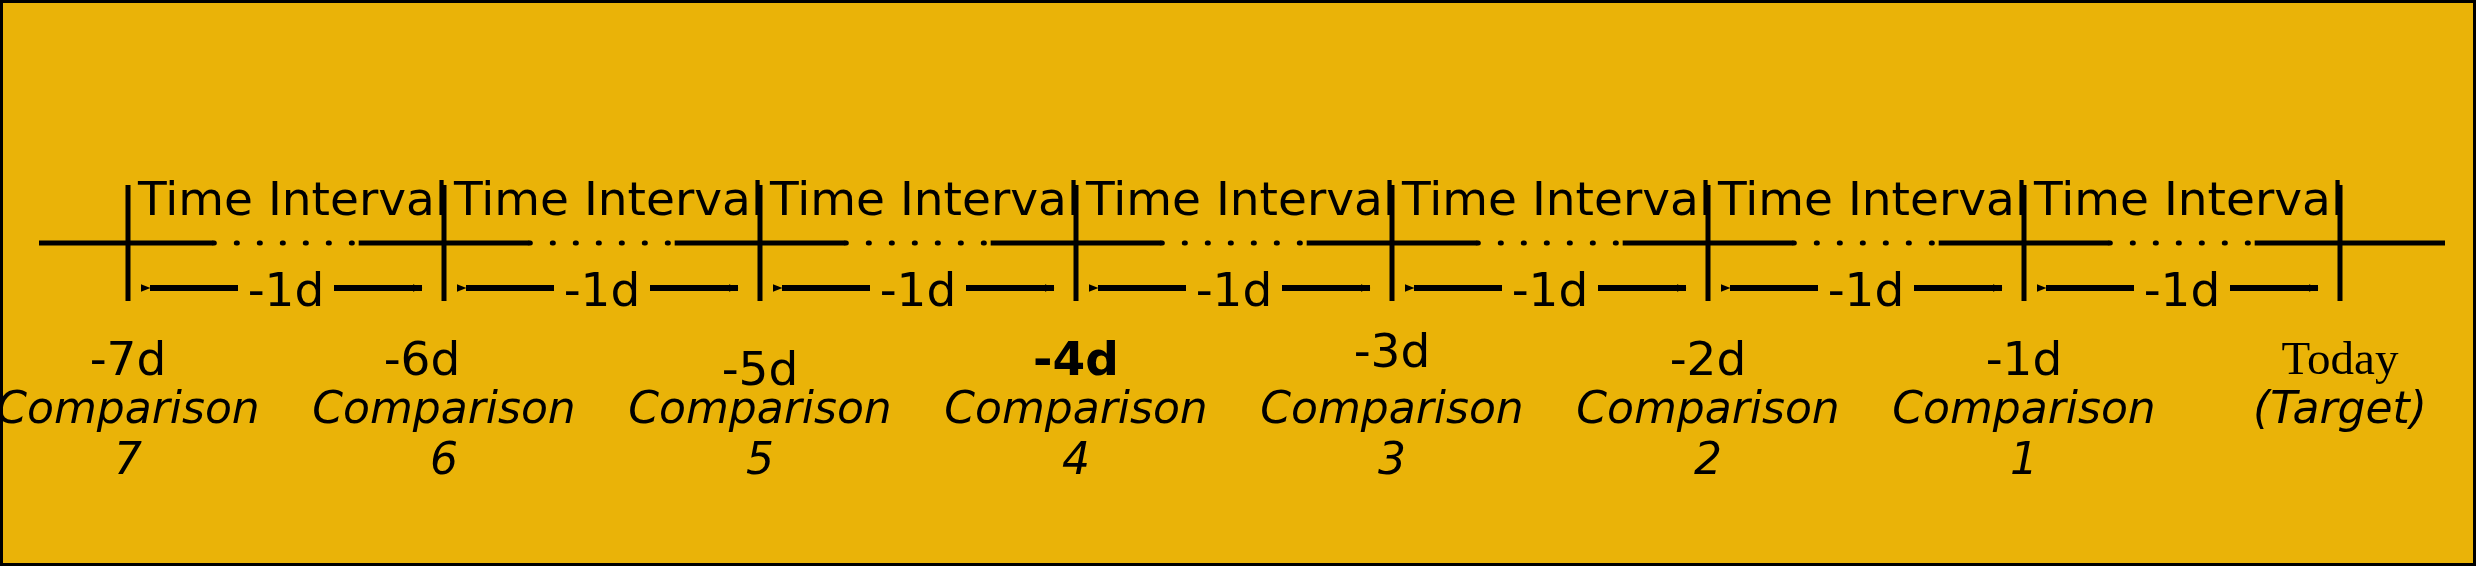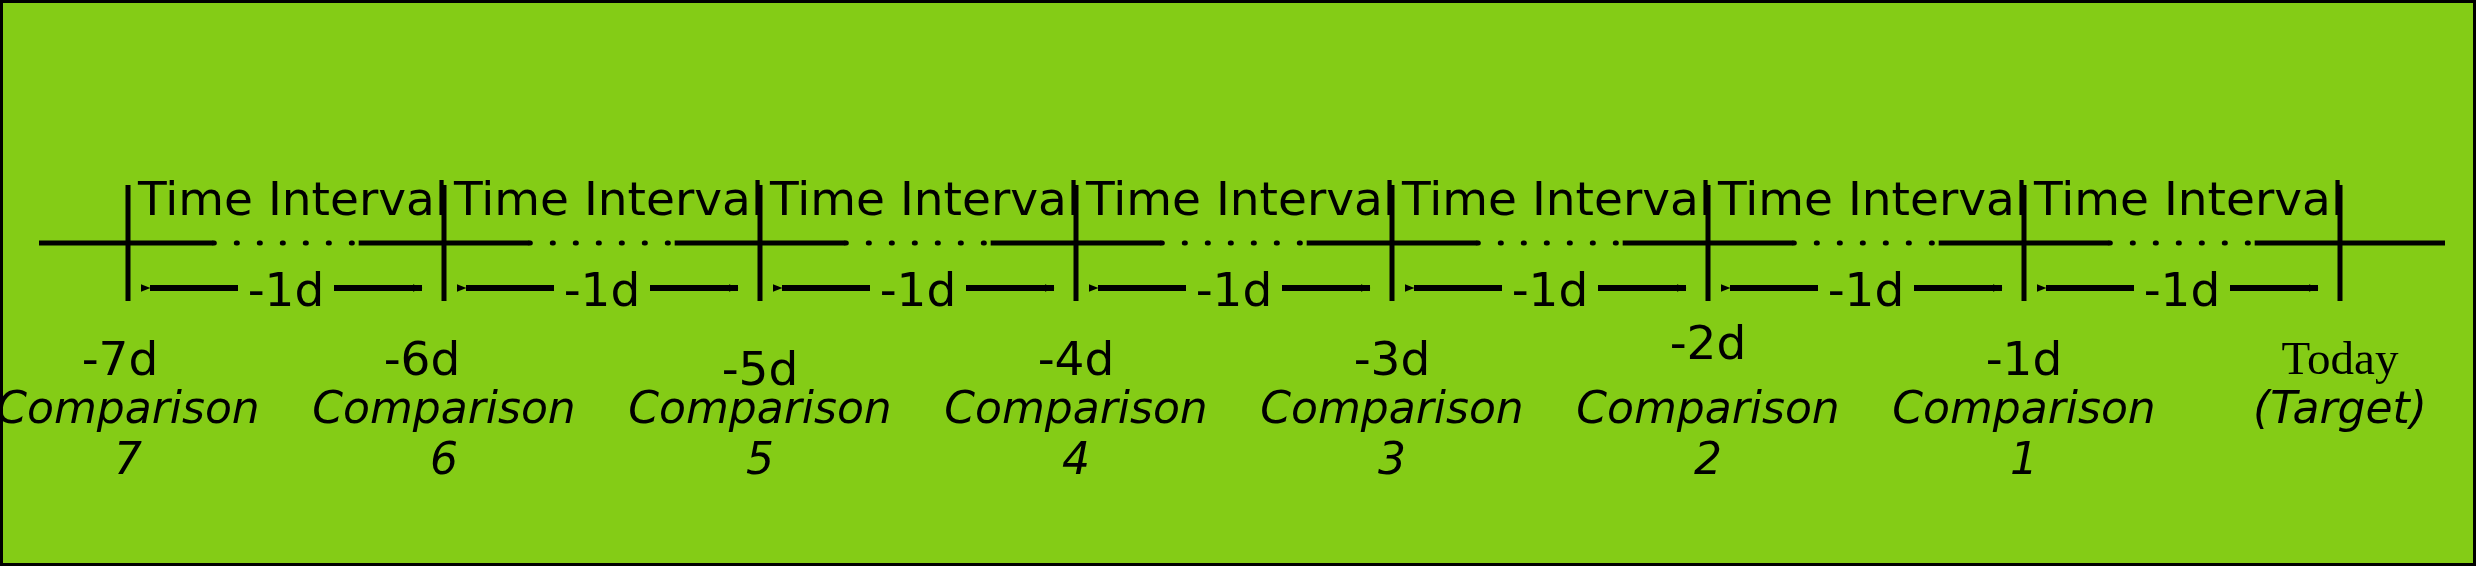--- a/index.html
+++ b/index.html
@@ -7,21 +7,21 @@
     padding: 0;
     background: #ffffff;
   }
   body {
     font-family: "DejaVu Sans", sans-serif;
   }
   #canvas {
     position: relative;
     width: 2476px;
     height: 566px;
-    background: #84cc16;
+    background: #eab308;
     border: 3px solid #000000;
     box-sizing: border-box;
     overflow: hidden;
   }
   #timeline-svg {
     position: absolute;
     left: 0;
     top: 0;
     width: 2476px;
     height: 566px;
@@ -138,36 +138,36 @@
       <div class="tl-text interval-label" style="left: 1399px; top: 172px;">Time Interval</div>
       <div class="tl-text interval-label" style="left: 1715px; top: 172px;">Time Interval</div>
       <div class="tl-text interval-label" style="left: 2031px; top: 172px;">Time Interval</div>
       <div class="tl-text step-label" style="left: 283px; top: 263px; transform: translateX(-50%);">-1d</div>
       <div class="tl-text step-label" style="left: 599px; top: 263px; transform: translateX(-50%);">-1d</div>
       <div class="tl-text step-label" style="left: 915px; top: 263px; transform: translateX(-50%);">-1d</div>
       <div class="tl-text step-label" style="left: 1231px; top: 263px; transform: translateX(-50%);">-1d</div>
       <div class="tl-text step-label" style="left: 1547px; top: 263px; transform: translateX(-50%);">-1d</div>
       <div class="tl-text step-label" style="left: 1863px; top: 263px; transform: translateX(-50%);">-1d</div>
       <div class="tl-text step-label" style="left: 2179px; top: 263px; transform: translateX(-50%);">-1d</div>
-      <div class="tl-text tick-label" style="left: 117px; top: 332px;">-7d</div>
+      <div class="tl-text tick-label" style="left: 125px; top: 332px;">-7d</div>
       <div class="tl-text comparison-label" style="left: 125px; top: 383px;">Comparison</div>
       <div class="tl-text comparison-index" style="left: 125px; top: 434px;">7</div>
       <div class="tl-text tick-label" style="left: 419px; top: 332px;">-6d</div>
       <div class="tl-text comparison-label" style="left: 441px; top: 383px;">Comparison</div>
       <div class="tl-text comparison-index" style="left: 441px; top: 434px;">6</div>
       <div class="tl-text tick-label" style="left: 757px; top: 342px;">-5d</div>
       <div class="tl-text comparison-label" style="left: 757px; top: 383px;">Comparison</div>
       <div class="tl-text comparison-index" style="left: 757px; top: 434px;">5</div>
-      <div class="tl-text tick-label" style="left: 1073px; top: 332px;">-4d</div>
+      <div class="tl-text tick-label" style="left: 1073px; top: 332px; font-weight: bold;">-4d</div>
       <div class="tl-text comparison-label" style="left: 1073px; top: 383px;">Comparison</div>
       <div class="tl-text comparison-index" style="left: 1073px; top: 434px;">4</div>
-      <div class="tl-text tick-label" style="left: 1389px; top: 332px;">-3d</div>
+      <div class="tl-text tick-label" style="left: 1389px; top: 324px;">-3d</div>
       <div class="tl-text comparison-label" style="left: 1389px; top: 383px;">Comparison</div>
       <div class="tl-text comparison-index" style="left: 1389px; top: 434px;">3</div>
-      <div class="tl-text tick-label" style="left: 1705px; top: 316px;">-2d</div>
+      <div class="tl-text tick-label" style="left: 1705px; top: 332px;">-2d</div>
       <div class="tl-text comparison-label" style="left: 1705px; top: 383px;">Comparison</div>
       <div class="tl-text comparison-index" style="left: 1705px; top: 434px;">2</div>
       <div class="tl-text tick-label" style="left: 2021px; top: 332px;">-1d</div>
       <div class="tl-text comparison-label" style="left: 2021px; top: 383px;">Comparison</div>
       <div class="tl-text comparison-index" style="left: 2021px; top: 434px;">1</div>
       <div class="tl-text tick-label" style="left: 2337px; top: 332px; font-family: Liberation Serif, serif;">Today</div>
       <div class="tl-text comparison-label" style="left: 2337px; top: 383px;">(Target)</div>
     </div>
 
 </div>

